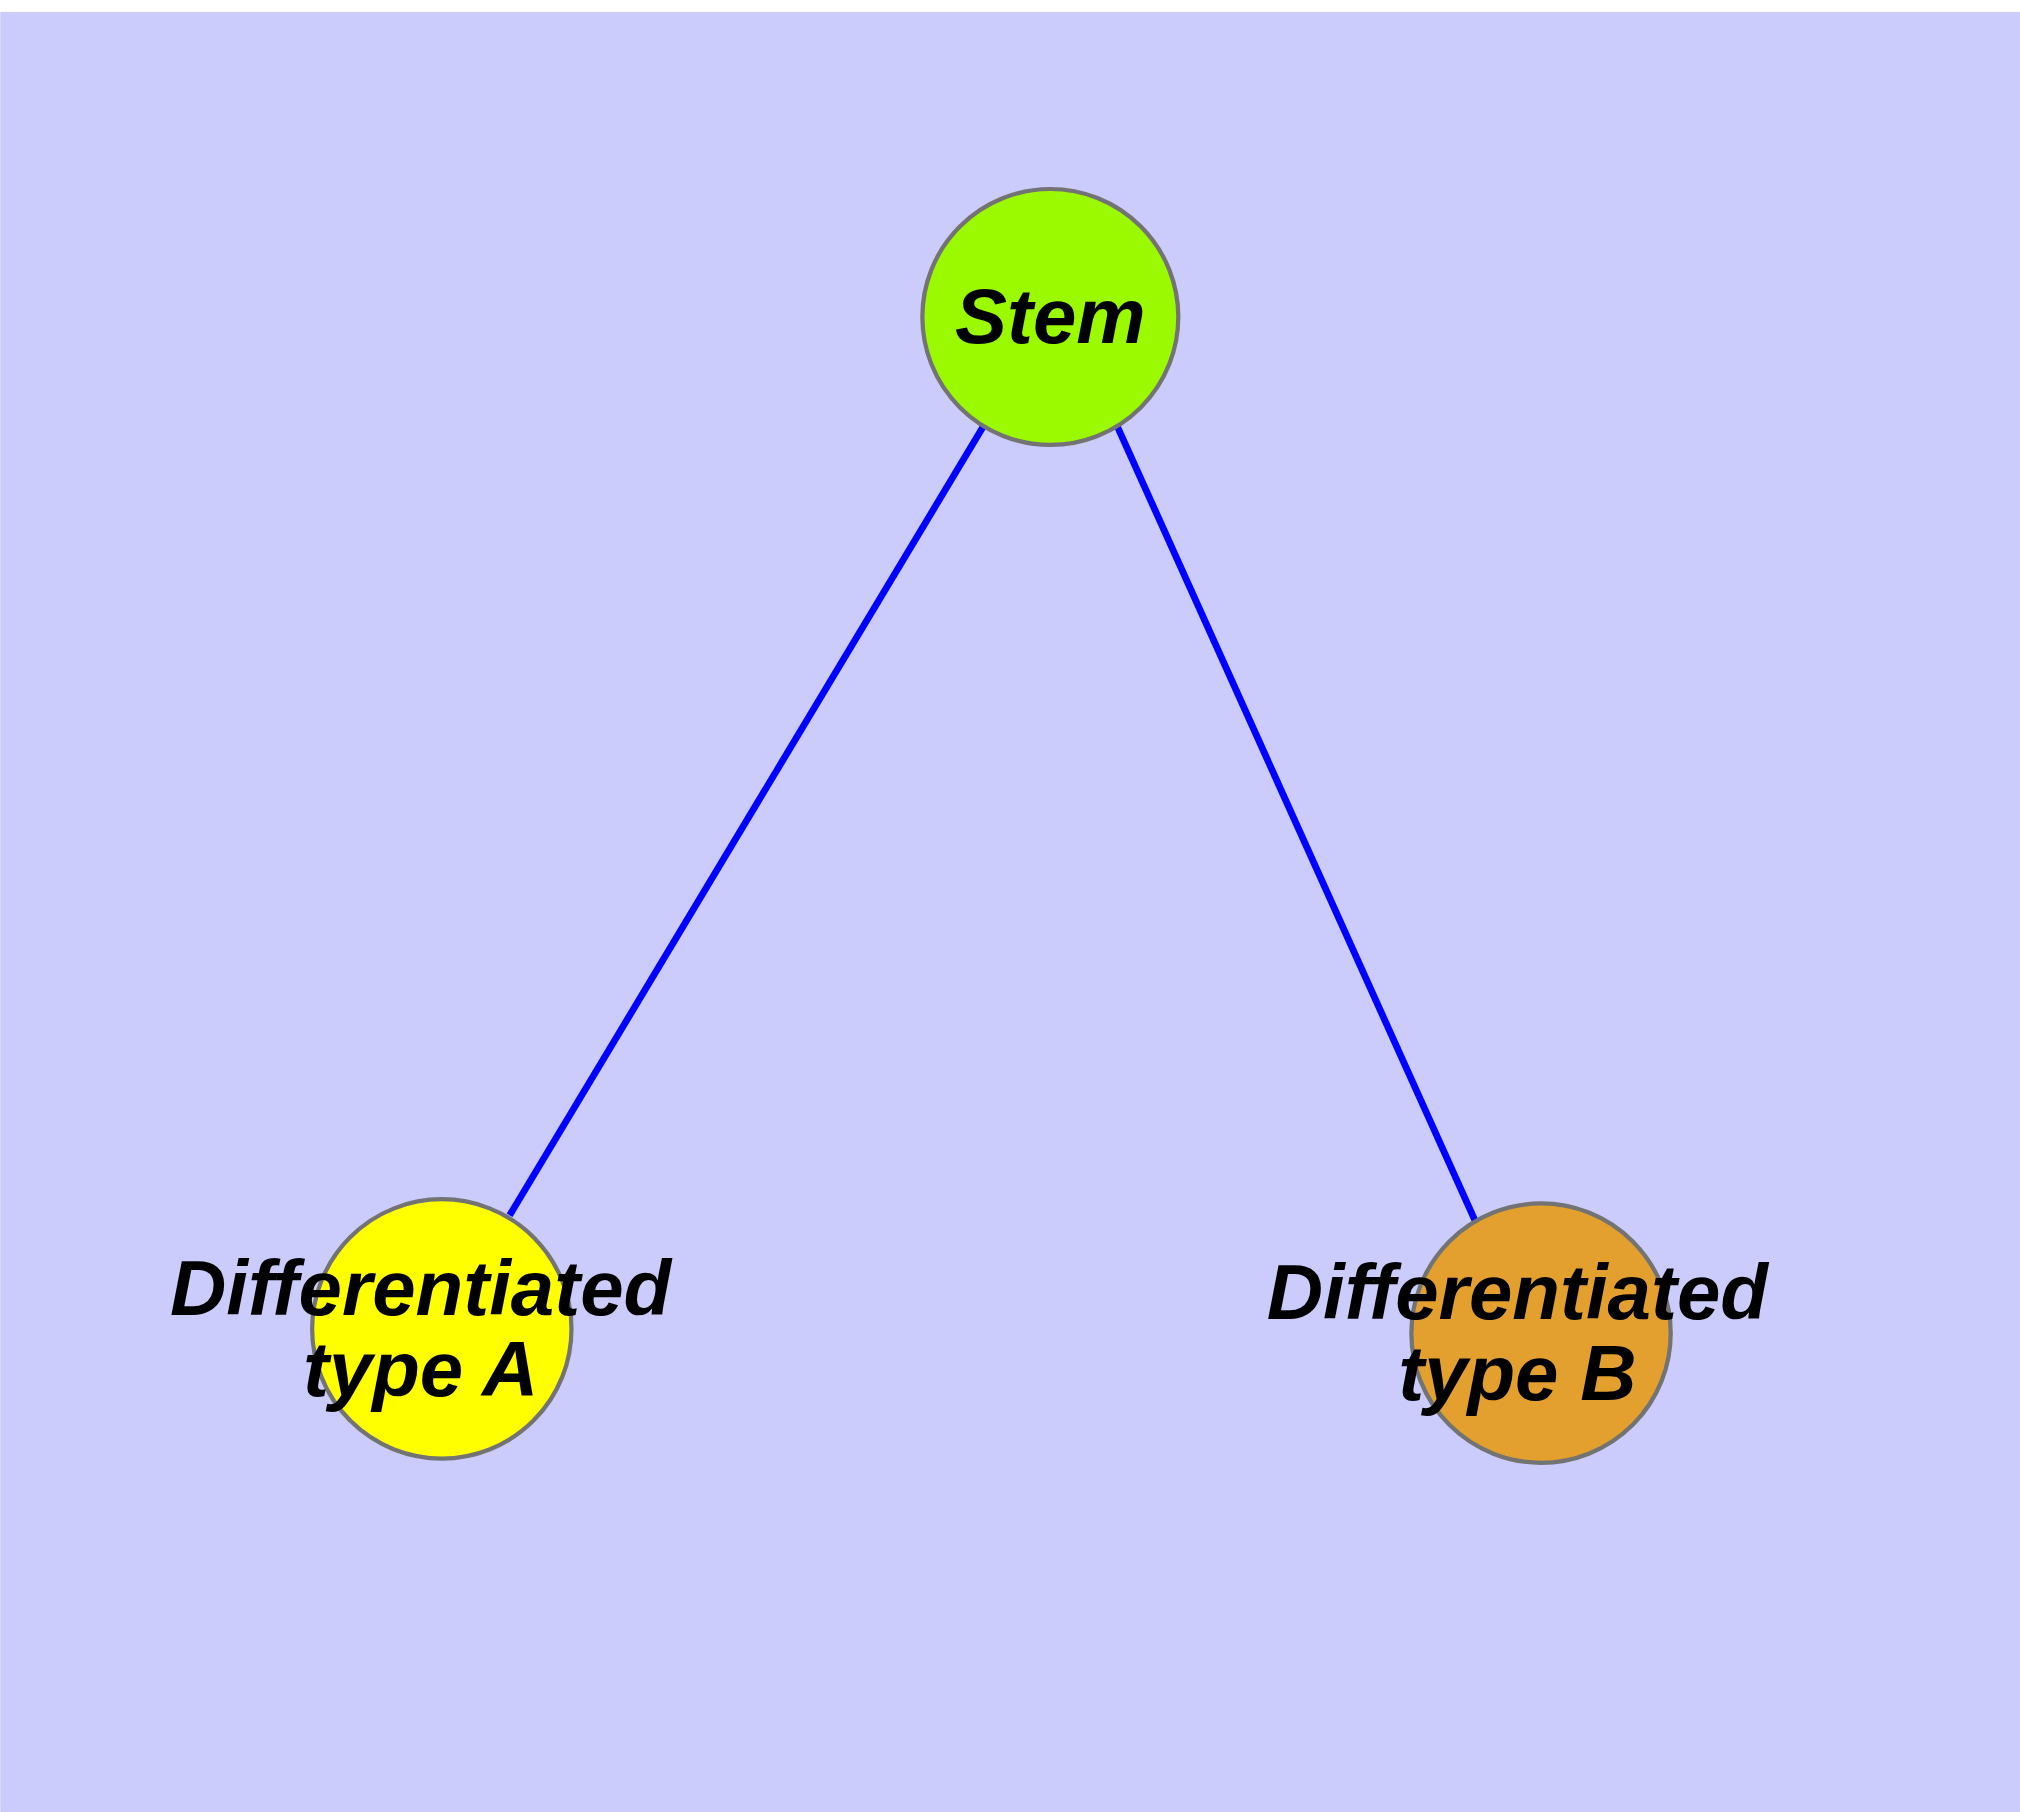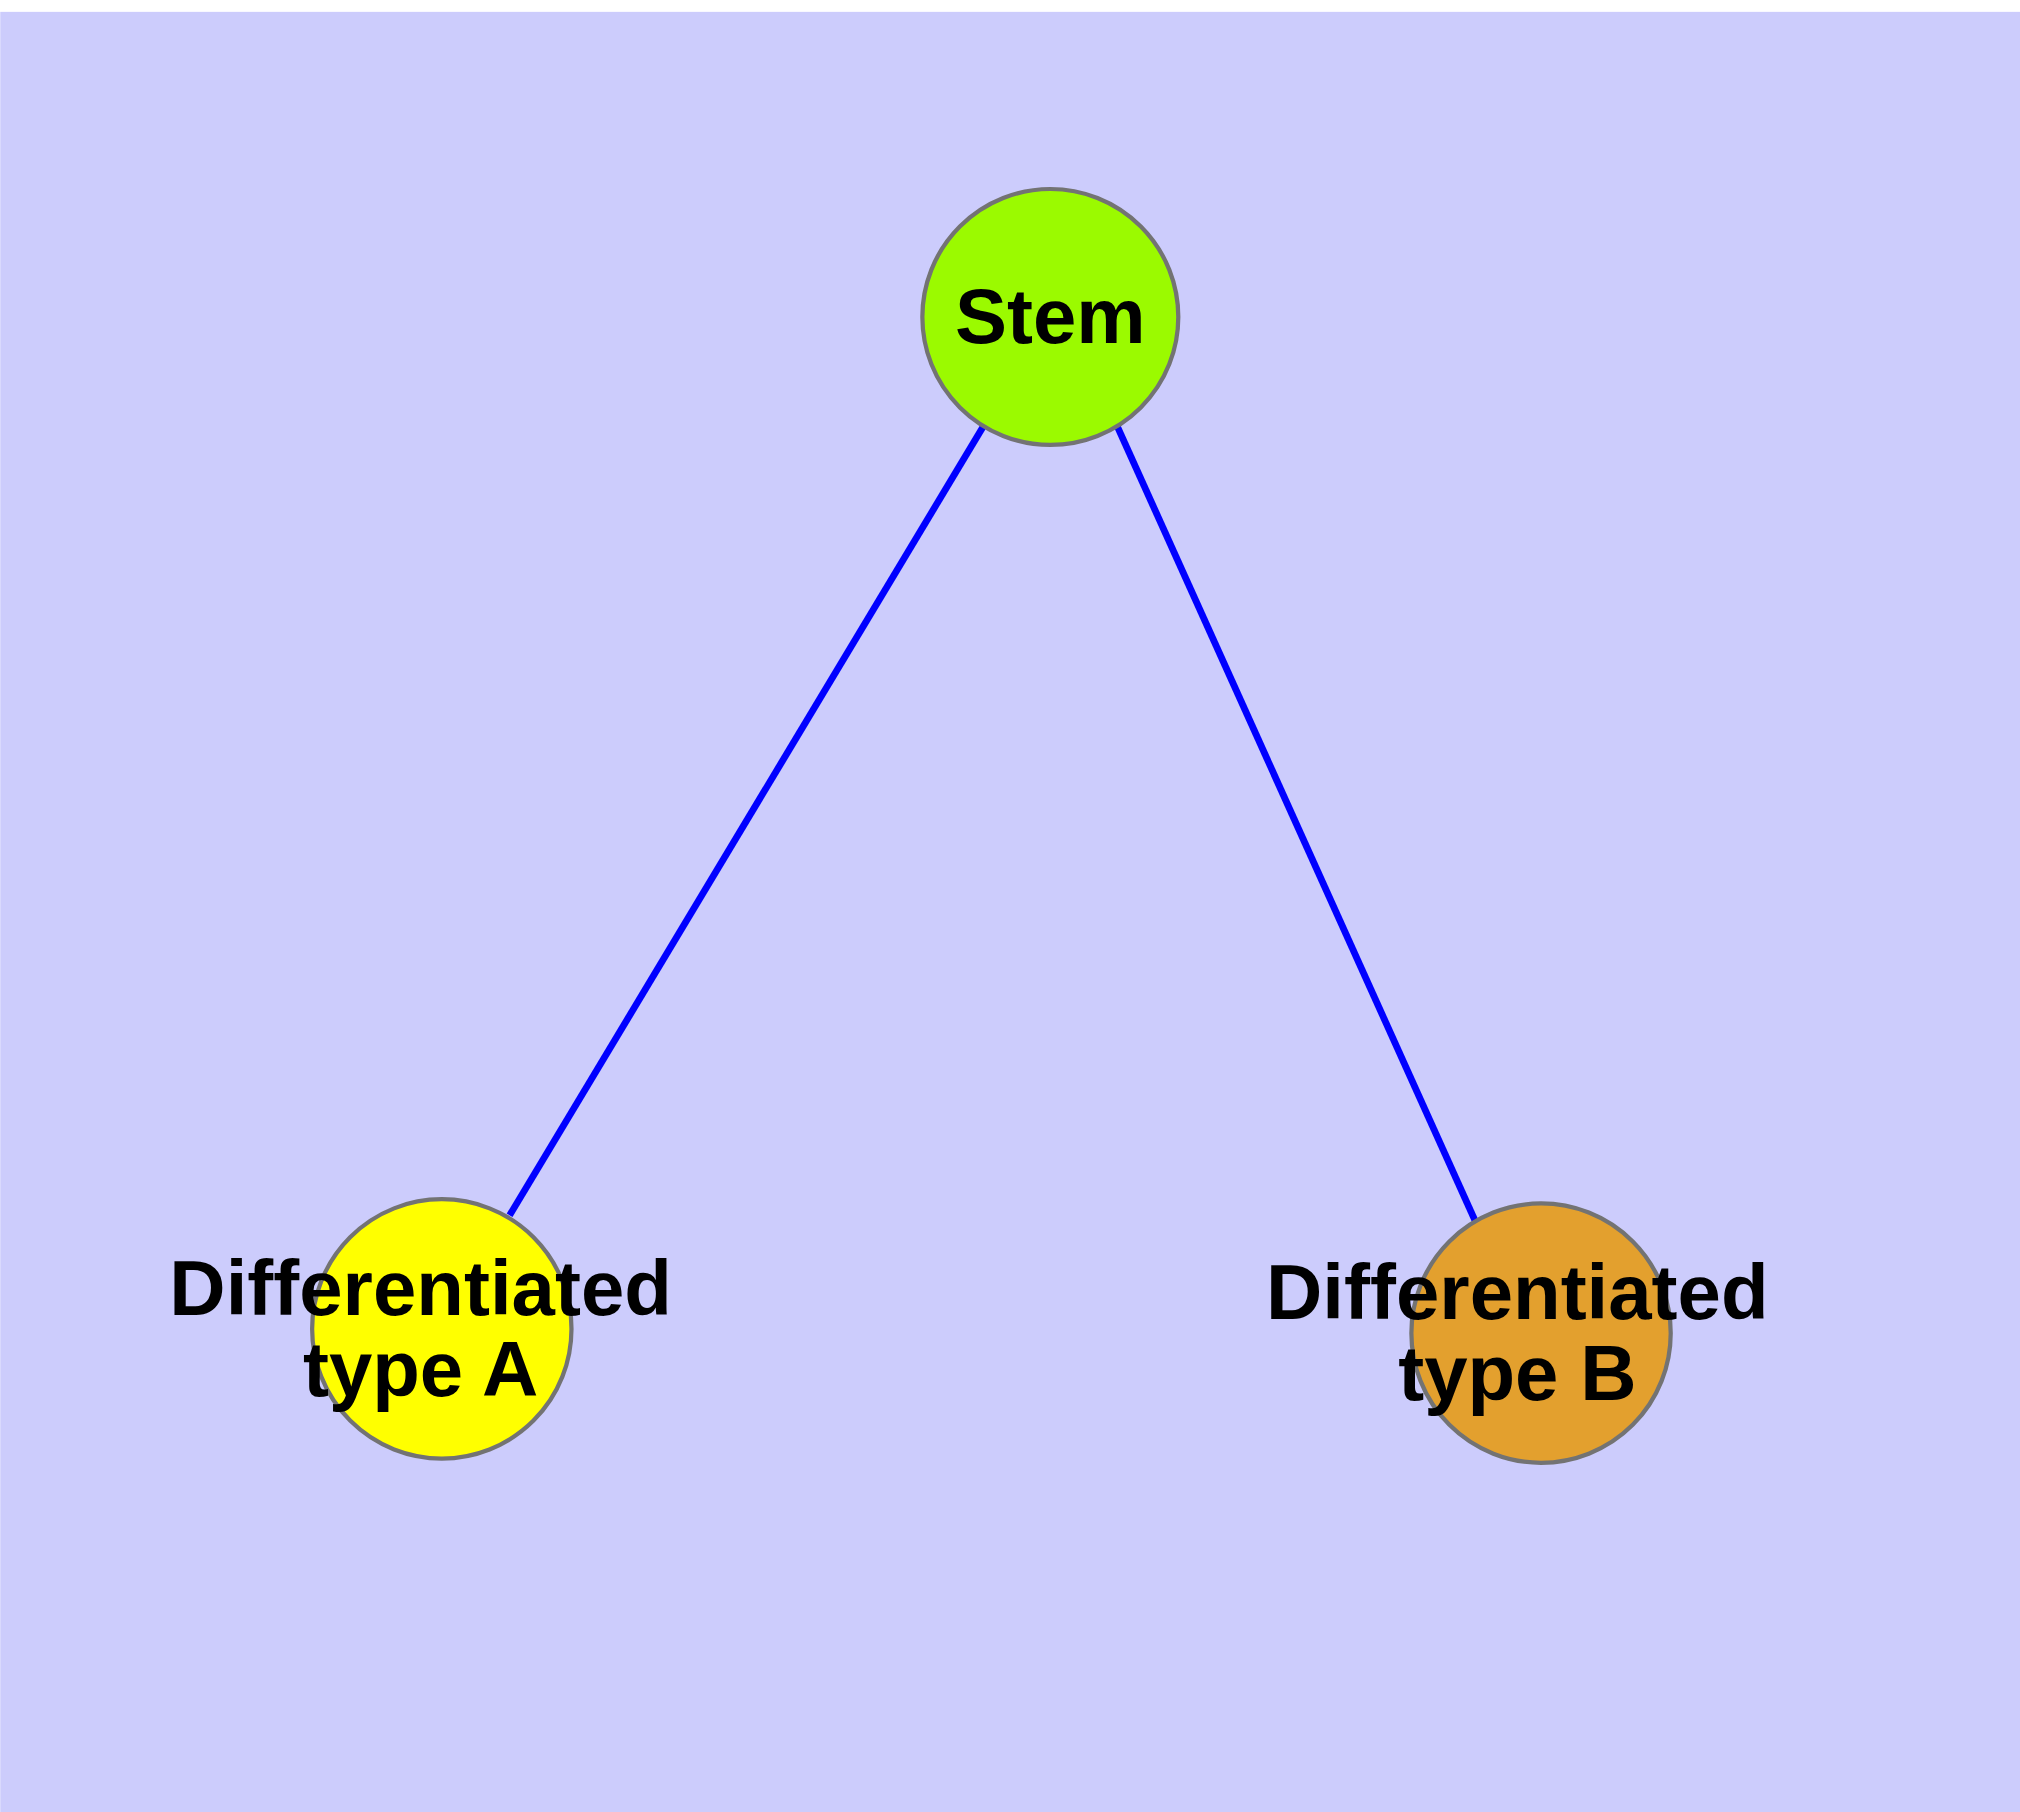--- a/index.html
+++ b/index.html
@@ -29,21 +29,21 @@
   .node-label,
   .node-label-line {
     font-family: "Liberation Sans", sans-serif;
     font-weight: bold;
     fill: #000000;
   }
 </style>
 </head>
 <body>
 
-<div id="canvas" style="background: rgb(255, 255, 255);">
+<div id="canvas" style="background: rgb(255, 255, 255); font-style: italic;">
   <svg id="graph-svg" viewBox="0 0 2384 2138" xmlns="http://www.w3.org/2000/svg">
 
     <rect id="bg-rect" x="0" y="14" width="2384" height="2124" fill="#ccccfc"></rect>
 
     <g id="edges-group">
         <line x1="1160" y1="503" x2="601" y2="1434" stroke="#0000ff" stroke-width="8" stroke-linecap="butt"></line>
         <line x1="1318" y1="503" x2="1740" y2="1440" stroke="#0000ff" stroke-width="8" stroke-linecap="butt"></line>
       </g>
     <g id="nodes-group">
         <circle cx="1239" cy="374" r="151" fill="#9bfa00" stroke="#737373" stroke-width="5"></circle>

